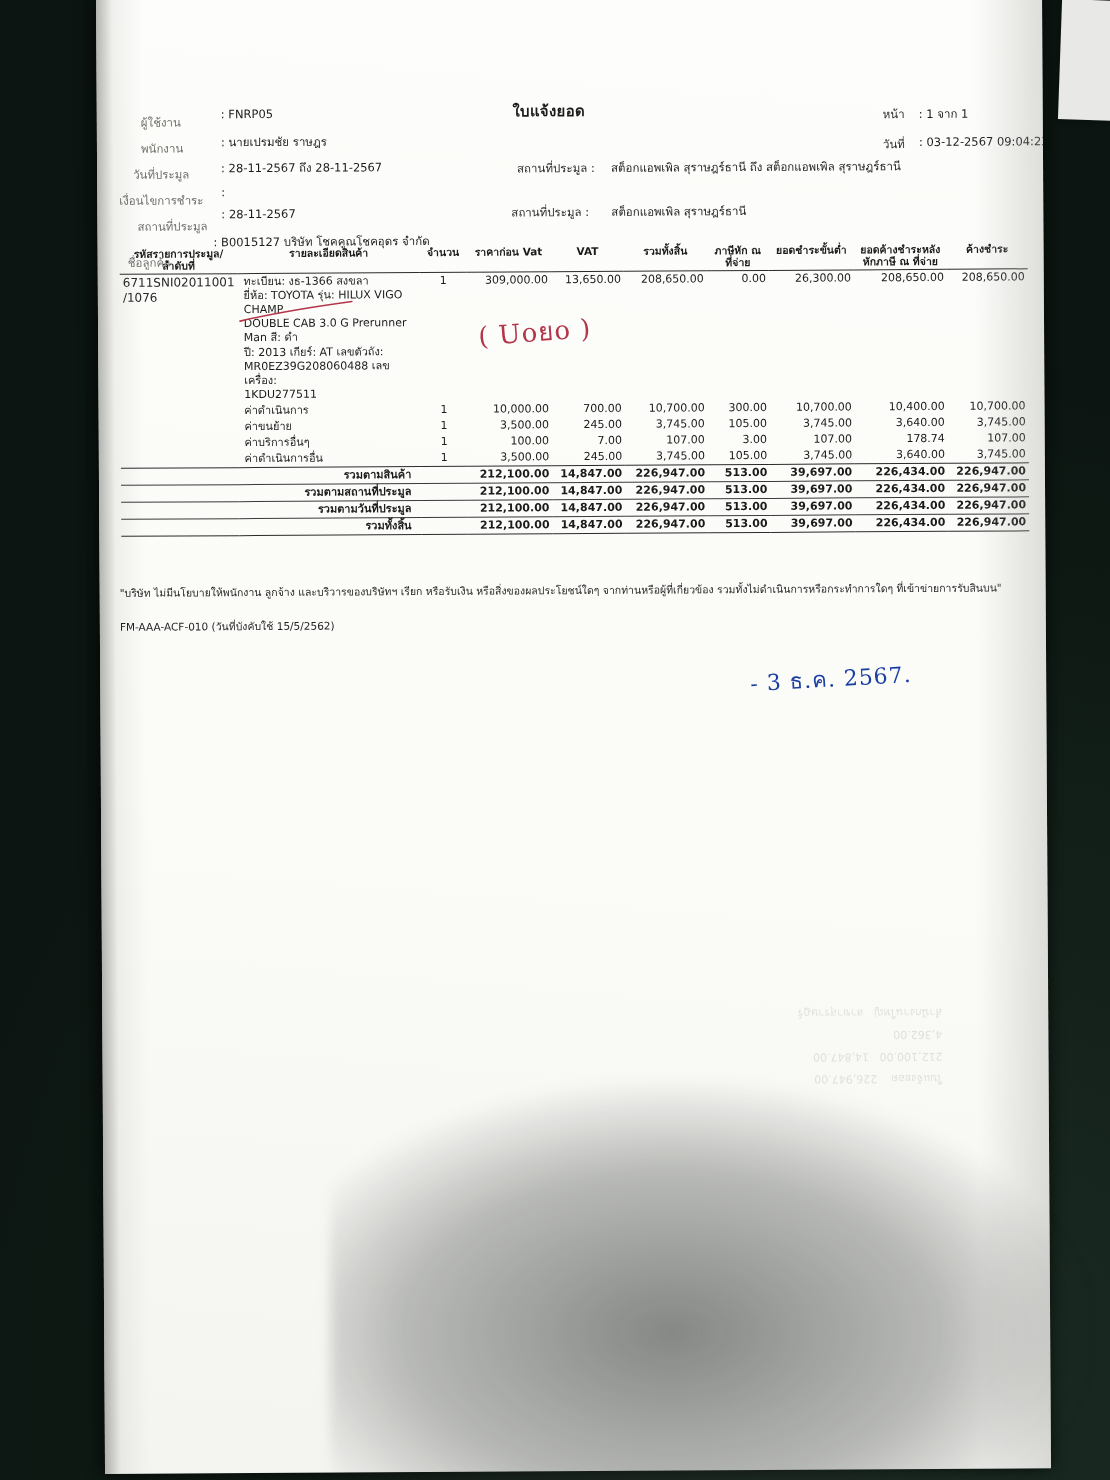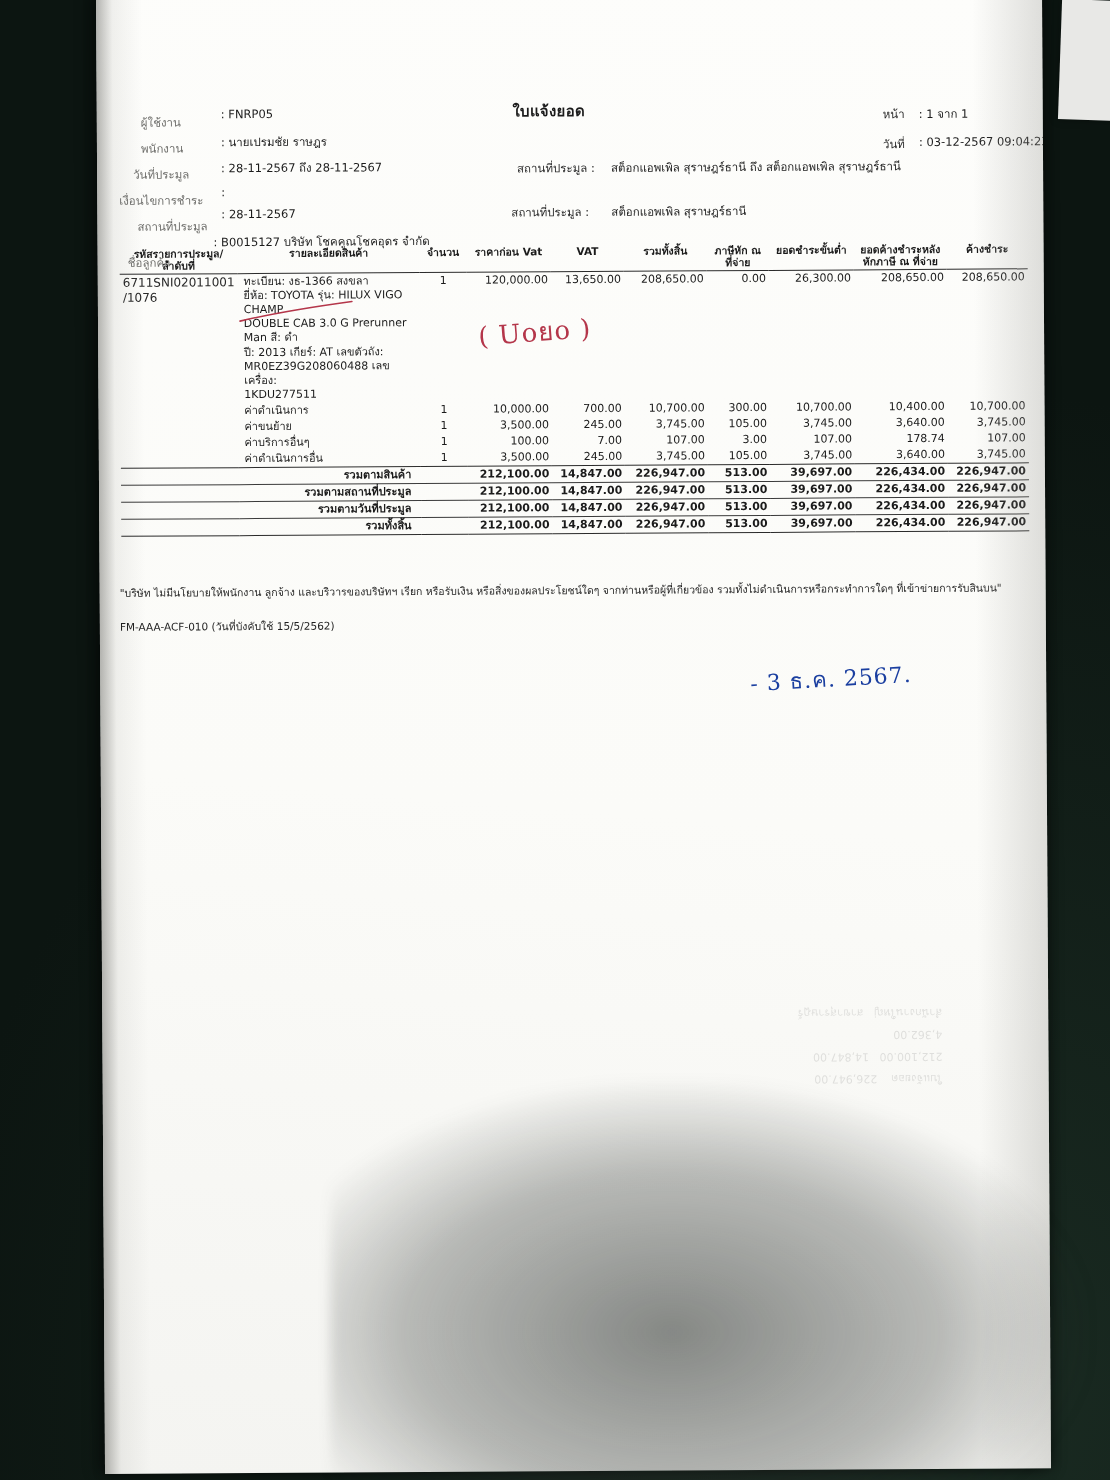--- a/index.html
+++ b/index.html
@@ -191,21 +191,21 @@
         <tr>
           <td class="code" style="white-space:pre-line">6711SNI02011001
 /1076</td>
           <td class="desc" style="white-space:pre-line">ทะเบียน: งธ-1366 สงขลา
 ยี่ห้อ: TOYOTA รุ่น: HILUX VIGO CHAMP
 DOUBLE CAB 3.0 G Prerunner Man สี: ดำ
 ปี: 2013 เกียร์: AT เลขตัวถัง:
 MR0EZ39G208060488 เลขเครื่อง:
 1KDU277511</td>
           <td class="ctr">1</td>
-          <td class="num">120,000.00</td>
+          <td class="num">309,000.00</td>
           <td class="num">13,650.00</td>
           <td class="num">208,650.00</td>
           <td class="num">0.00</td>
           <td class="num">26,300.00</td>
           <td class="num">208,650.00</td>
           <td class="num">208,650.00</td>
         </tr>
         <tr>
           <td class="code"></td>
           <td class="desc">ค่าดำเนินการ</td>

